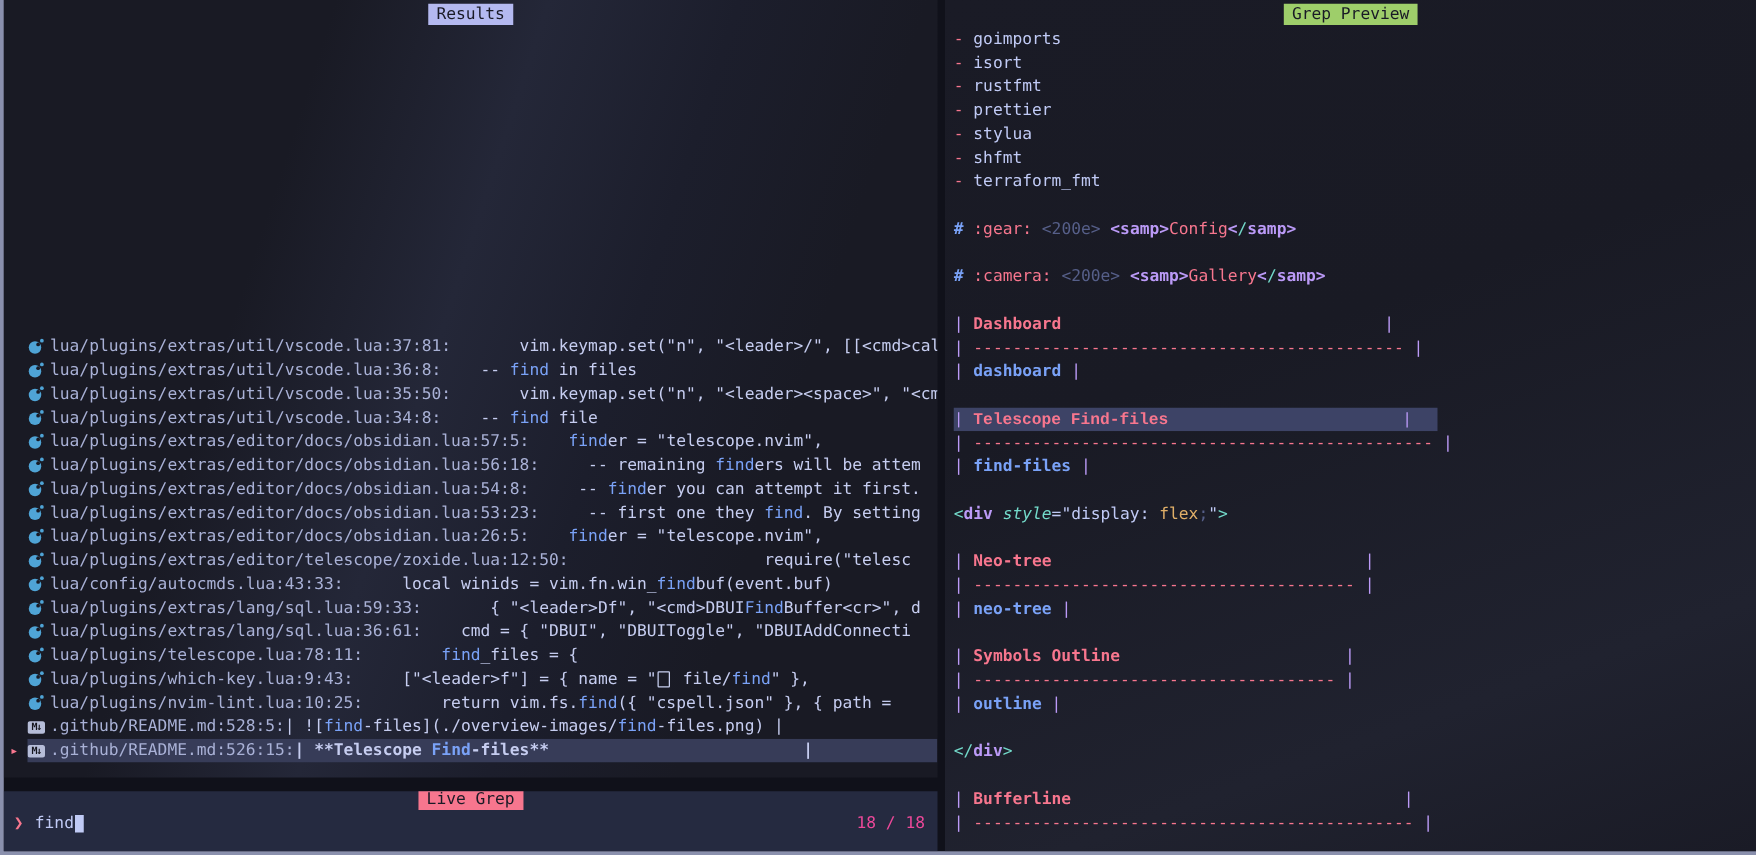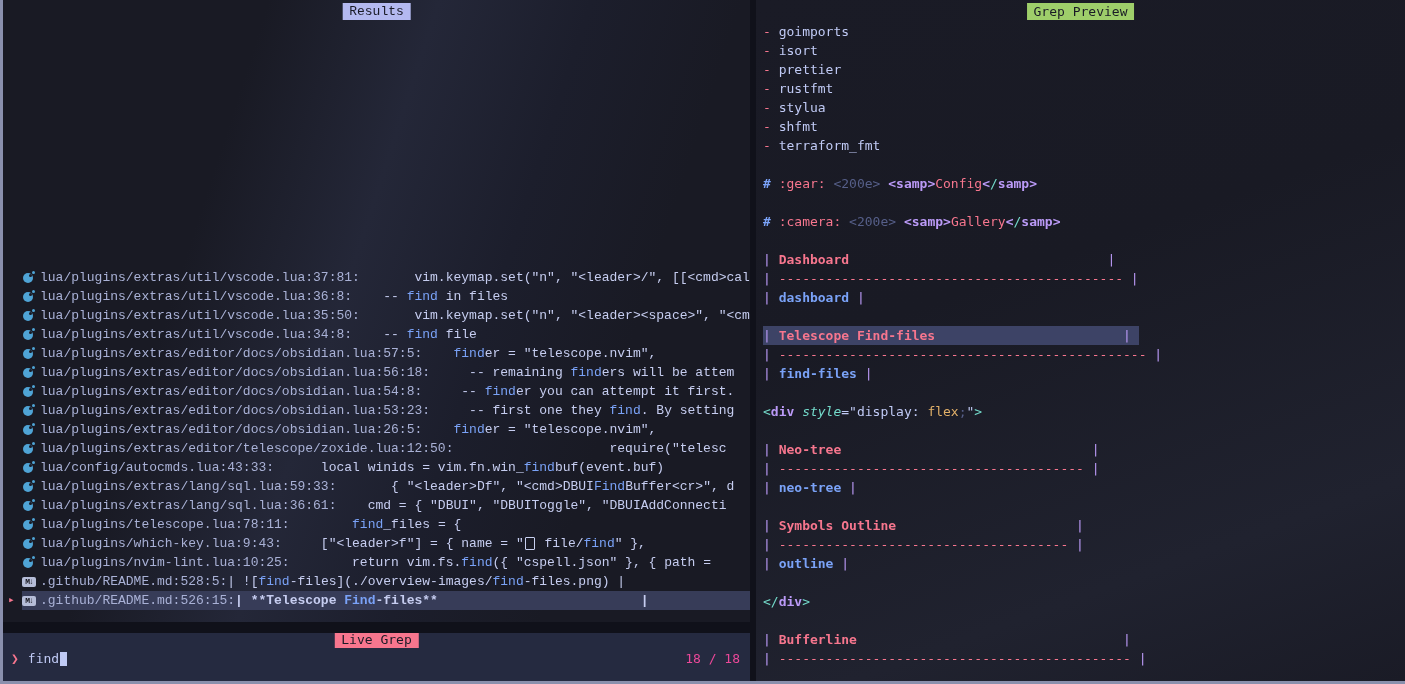--- a/index.html
+++ b/index.html
@@ -5,21 +5,21 @@
   html,body{margin:0;padding:0;background:#0b0c12;}
   .screen{
     position:relative;width:1405px;height:684px;box-sizing:border-box;
     background:#10111a;
     border-left:3px solid #8a90ad;border-bottom:3px solid #8a90ad;
     font-family:"DejaVu Sans Mono",monospace;font-size:13px;line-height:19px;
     overflow:hidden;color:#c0caf5;
   }
   .panel{position:absolute;overflow:hidden;}
   .results-panel{left:0;top:0;width:747px;height:622px;
-    background:linear-gradient(108deg,#191a24 0%,#191a24 28%,#242738 46%,#1c1e2c 62%,#191a24 78%);font-family:Liberation Mono, monospace;}
+    background:linear-gradient(108deg,#191a24 0%,#191a24 28%,#242738 46%,#1c1e2c 62%,#191a24 78%);}
   .prompt-panel{left:0;top:633px;width:747px;height:48px;background:#252a40;}
   .preview-panel{left:753px;top:0;width:649px;height:681px;
     background:linear-gradient(160deg,#1a1b26 0%,#191a24 40%,#20222f 78%,#1a1b26 100%);}
   .pill{position:absolute;top:3px;left:50%;transform:translateX(-50%);
     height:17px;line-height:17px;padding:0 7px;color:#191a26;white-space:pre;}
   .pill-results{background:#b4b9f0;}
   .pill-preview{background:#9ece6a;}
   .pill-prompt{background:#f7768e;top:-2px;}
   .results-list{position:absolute;left:0;right:0;bottom:12px;}
   .row{height:19px;display:flex;align-items:center;padding-left:5px;
@@ -35,21 +35,21 @@
   .lua-icon::before{content:"";position:absolute;top:1px;right:1px;width:3px;height:3px;
     border-radius:50%;background:#191a24;}
   .md-icon{display:inline-block;width:14px;height:10px;background:#b6bdd8;border-radius:2px;
     color:#16161e;font-size:8px;line-height:10px;font-weight:bold;text-align:center;letter-spacing:-1px;}
   .md-icon::after{content:"M\2193";}
   .file-glyph{display:inline-block;width:8px;height:11px;border:1px solid #c8d0f0;
     border-radius:1px;margin:0 2px 0 1px;
     background:linear-gradient(135deg,transparent 3px,#c8d0f000 0);}
   .plines{position:absolute;left:7px;top:22px;right:0;}
   .pline{height:19px;white-space:pre;overflow:hidden;}
-  .pline .hlwrap{display:inline-block;background:#3d4366;padding:0 8px 0 7px;margin-left:-7px;}
+  .pline .hlwrap{display:inline-block;background:#3d4366;padding:0 20px 0 7px;margin-left:-7px;font-family:Liberation Mono, monospace;}
   .prompt-line{position:absolute;left:8px;top:16px;right:8px;display:flex;align-items:center;white-space:pre;}
   .pglyph{color:#f7768e;margin-right:9px;font-weight:bold;}
   .cursor{display:inline-block;width:7px;height:14px;background:#c0caf5;margin-left:1px;vertical-align:middle;}
   .counter{position:absolute;right:10px;top:16px;color:#ec4899;}
   
   .fg{color:#c0caf5;} .path{color:#a9b1d6;} .code{color:#c6cdf0;}
   .match{color:#7aa2f7;} .red{color:#f7768e;} .blue{color:#7aa2f7;}
   .purple{color:#bb9af7;} .teal{color:#73daca;} .gray{color:#565f89;}
   .orange{color:#e0af68;} .b{font-weight:bold;} .i{font-style:italic;}
 </style>
@@ -88,22 +88,22 @@
       <span class="pglyph">❯</span><span class="fg">find</span><span class="cursor"></span>
     </div>
     <div class="counter">18 / 18</div>
   </div>
 
   <div class="panel preview-panel">
     <div class="pill pill-preview">Grep Preview</div>
     <div class="plines" id="preview-content">
         <div class="pline"><span class="red">- </span><span class="fg">goimports</span></div>
         <div class="pline"><span class="red">- </span><span class="fg">isort</span></div>
+        <div class="pline"><span class="red">- </span><span class="fg">rustfmt</span></div>
         <div class="pline"><span class="red">- </span><span class="fg">prettier</span></div>
-        <div class="pline"><span class="red">- </span><span class="fg">rustfmt</span></div>
         <div class="pline"><span class="red">- </span><span class="fg">stylua</span></div>
         <div class="pline"><span class="red">- </span><span class="fg">shfmt</span></div>
         <div class="pline"><span class="red">- </span><span class="fg">terraform_fmt</span></div>
         <div class="pline"></div>
         <div class="pline"><span class="blue b"># </span><span class="red">:gear:</span><span class="fg"> </span><span class="gray">&lt;200e&gt;</span><span class="fg"> </span><span class="purple b">&lt;samp&gt;</span><span class="red">Config</span><span class="purple b">&lt;</span><span class="teal">/</span><span class="purple b">samp&gt;</span></div>
         <div class="pline"></div>
         <div class="pline"><span class="blue b"># </span><span class="red">:camera:</span><span class="fg"> </span><span class="gray">&lt;200e&gt;</span><span class="fg"> </span><span class="purple b">&lt;samp&gt;</span><span class="red">Gallery</span><span class="purple b">&lt;</span><span class="teal">/</span><span class="purple b">samp&gt;</span></div>
         <div class="pline"></div>
         <div class="pline"><span class="purple">| </span><span class="red b">Dashboard</span><span class="fg">                                 </span><span class="purple">|</span></div>
         <div class="pline"><span class="purple">| </span><span class="red">--------------------------------------------</span><span class="purple"> |</span></div>

